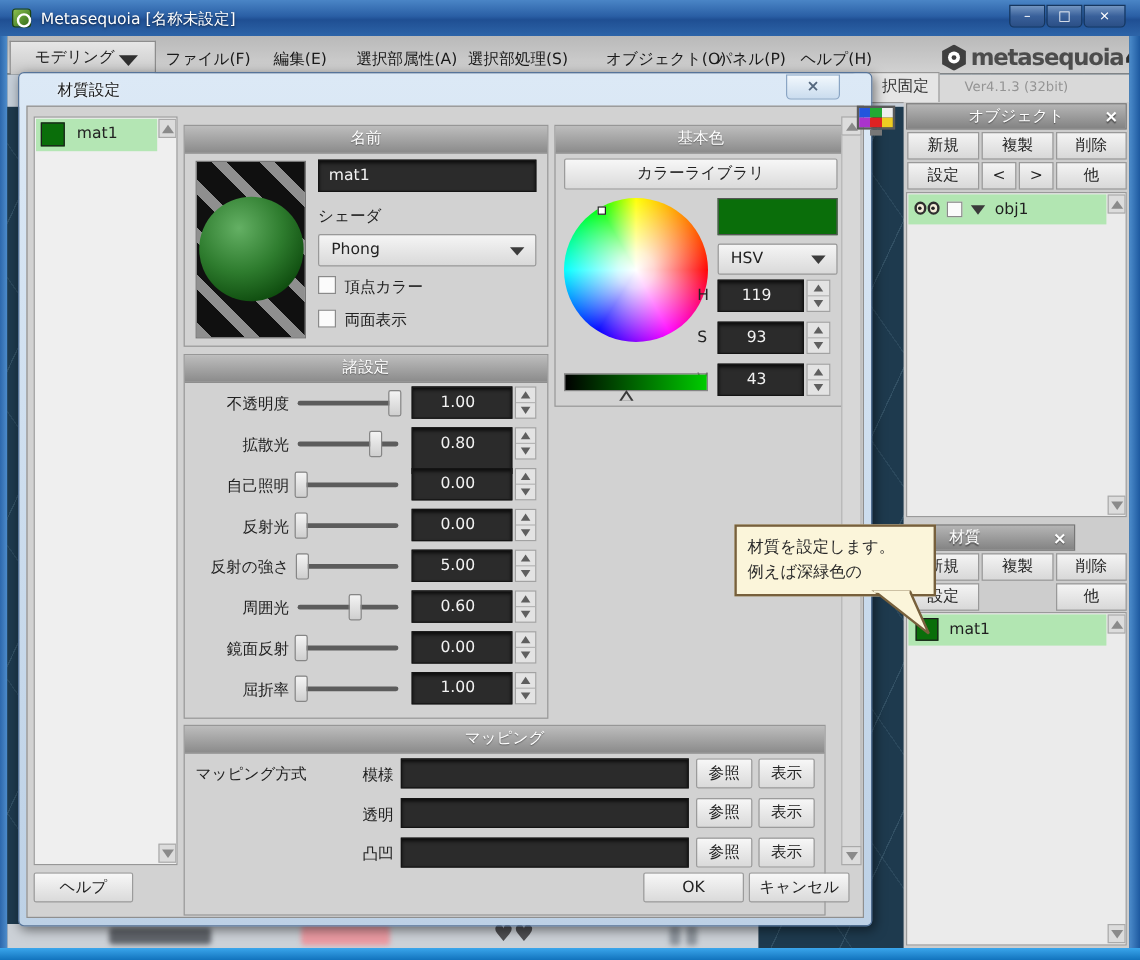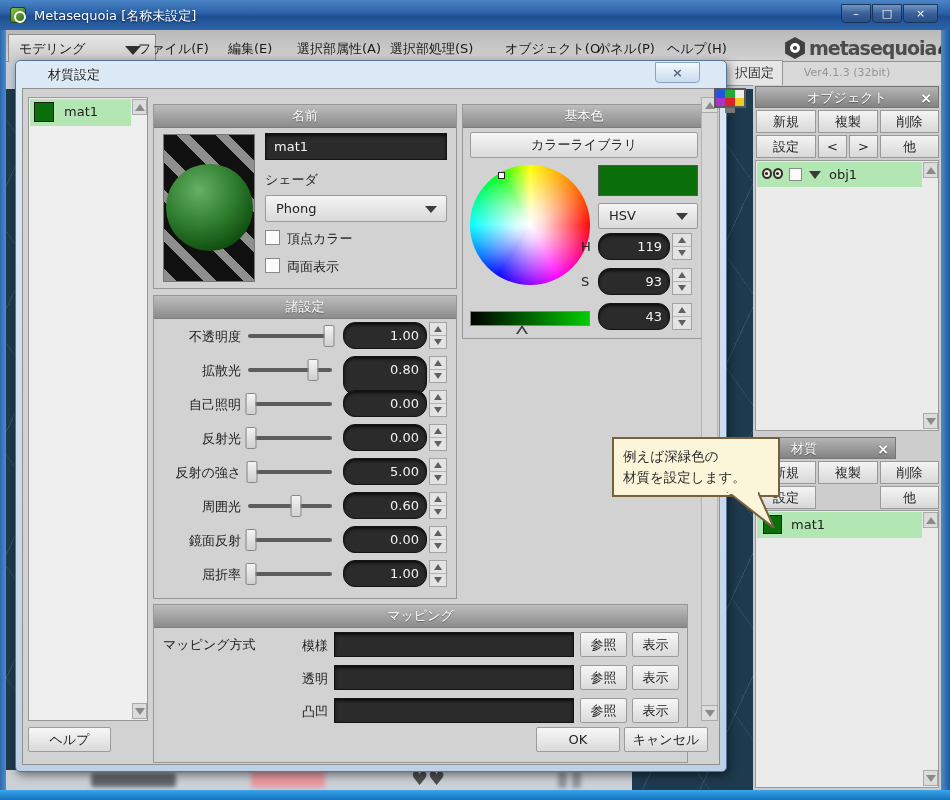--- a/index.html
+++ b/index.html
@@ -12,21 +12,21 @@
   .appicon{left:10px;top:7px;width:16px;height:16px;border-radius:3px;background:linear-gradient(135deg,#8cc04e,#2f6b18);border:1px solid #1c4410;box-sizing:border-box;}
   .appicon i{position:absolute;left:3px;top:3px;width:8px;height:8px;border-radius:50%;border:2px solid #fff;}
   .wtitle{left:34px;top:7px;color:#fff;font-size:13px;text-shadow:0 1px 2px rgba(0,0,0,.6);}
   .winbtn{top:4px;height:19px;border-radius:0 0 4px 4px;background:linear-gradient(#7396c2,#39609a 50%,#2b4f86);border:1px solid #16365e;box-sizing:border-box;color:#fff;text-align:center;font-size:11px;line-height:17px;}
   .frameL{left:0;top:30px;width:6px;height:760px;background:linear-gradient(90deg,#2d68ac,#4d8ccb);z-index:6;}
   .frameR{left:941px;top:30px;width:9px;height:760px;background:linear-gradient(90deg,#4d8ccb,#1d59a0);z-index:6;}
   .frameB{left:0;top:790px;width:950px;height:10px;background:linear-gradient(#3aa6ec,#1273bd);z-index:10;}
 
   
   .menubar{left:6px;top:30px;width:935px;height:32px;background:linear-gradient(#b9b9b9,#d2d2d2);border-bottom:1px solid #8f8f8f;box-sizing:border-box;z-index:2;}
-  .modetab{left:8px;top:34px;width:148px;height:28px;background:linear-gradient(#e6e6e6,#c9c9c9);border:1px solid #8d8d8d;border-bottom:none;box-sizing:border-box;z-index:3;font-size:13px;color:#222;line-height:28px;padding-left:10px;}
+  .modetab{left:8px;top:34px;width:122px;height:28px;background:linear-gradient(#e6e6e6,#c9c9c9);border:1px solid #8d8d8d;border-bottom:none;box-sizing:border-box;z-index:3;font-size:13px;color:#222;line-height:28px;padding-left:20px;}
   .modetab .tri{position:absolute;right:14px;top:11px;width:0;height:0;border-left:8px solid transparent;border-right:8px solid transparent;border-top:9px solid #2f2f2f;}
   .mitem{top:40px;font-size:13px;color:#1a1a1a;z-index:3;}
 
   
   .logo{left:784px;top:33px;z-index:3;display:flex;align-items:center;}
   .hex{width:22px;height:22px;background:#3f3f3f;clip-path:polygon(50% 0,95% 25%,95% 75%,50% 100%,5% 75%,5% 25%);position:relative;margin-right:3px;}
   .hex i{position:absolute;left:6px;top:6px;width:10px;height:10px;border-radius:50%;background:#fff;}
   .hex i:after{content:"";position:absolute;left:3px;top:3px;width:4px;height:4px;border-radius:50%;background:#3f3f3f;}
   .logoword{font-size:19px;font-weight:bold;color:#4c4c4c;letter-spacing:-1px;}
   .logonum{font-size:26px;font-weight:bold;color:#2e2e2e;margin-left:1px;}
@@ -89,21 +89,21 @@
   .gmarkwrap{left:470px;top:325px;width:120px;height:12px;z-index:6;}
   .gmark{position:absolute;top:0;width:0;height:0;border-left:6px solid transparent;border-right:6px solid transparent;border-bottom:9px solid #3a3a3a;transform:translateX(-50%);}
   .gmark:after{content:"";position:absolute;left:-4px;top:3px;width:0;height:0;border-left:4px solid transparent;border-right:4px solid transparent;border-bottom:6px solid #d2d2d2;}
   .spin{background:#e3e3e3;border:1px solid #a2a2a2;box-sizing:border-box;display:flex;flex-direction:column;z-index:6;}
   .spin div{flex:1;display:flex;align-items:center;justify-content:center;border-bottom:1px solid #b5b5b5;}
   .spin div:last-child{border-bottom:none;}
   .stu{width:0;height:0;border-left:4px solid transparent;border-right:4px solid transparent;border-bottom:6px solid #5f5f5f;}
   .std{width:0;height:0;border-left:4px solid transparent;border-right:4px solid transparent;border-top:6px solid #5f5f5f;}
   .track{background:#5c5c5c;border-radius:2px;z-index:6;}
   .thumb{position:absolute;top:-9px;width:11px;height:22px;background:linear-gradient(#f4f4f4,#cfcfcf);border:1px solid #868686;border-radius:2px;box-sizing:border-box;transform:translateX(-50%);}
-  .num{text-align:right;padding-right:7px;line-height:25px;border-radius:12px;}
+  .num{text-align:center;padding-right:7px;line-height:25px;}
 
   
   .tip{left:612px;top:437px;width:168px;height:60px;background:#fbf5da;border:2px solid #77603c;box-sizing:border-box;z-index:9;font-size:13.5px;color:#2a2a2a;padding:7px 0 0 9px;line-height:1.55;}
   .tiptail{left:722px;top:492px;z-index:9;}
 </style>
 </head>
 <body>
 
 <div id="screen">
 
@@ -441,21 +441,21 @@
     </div>
   <div class="abs sb ctr z7" style="left:701px;top:705px;width:17px;height:16px;">
       <span class="tri-dn"></span>
     </div>
 
   <div class="abs btn z6" style="left:28px;top:727px;width:83px;height:25px;line-height:23px;">ヘルプ</div>
   <div class="abs btn z6" style="left:536px;top:727px;width:84px;height:25px;line-height:23px;">OK</div>
   <div class="abs btn z6" style="left:624px;top:727px;width:84px;height:25px;line-height:23px;">キャンセル</div>
 
   <div class="abs tip">
+    <div>材質を設定します。</div>
     <div>例えば深緑色の</div>
-    <div>材質を設定します。</div>
   </div>
   <svg class="abs tiptail" width="60" height="40">
     <polygon points="6,0 52,36 36,0" fill="#fbf5da" stroke="#77603c" stroke-width="2"></polygon>
     <rect x="6" y="0" width="30" height="2" fill="#fbf5da"></rect>
   </svg>
 
 </div>
 
 </body></html>

